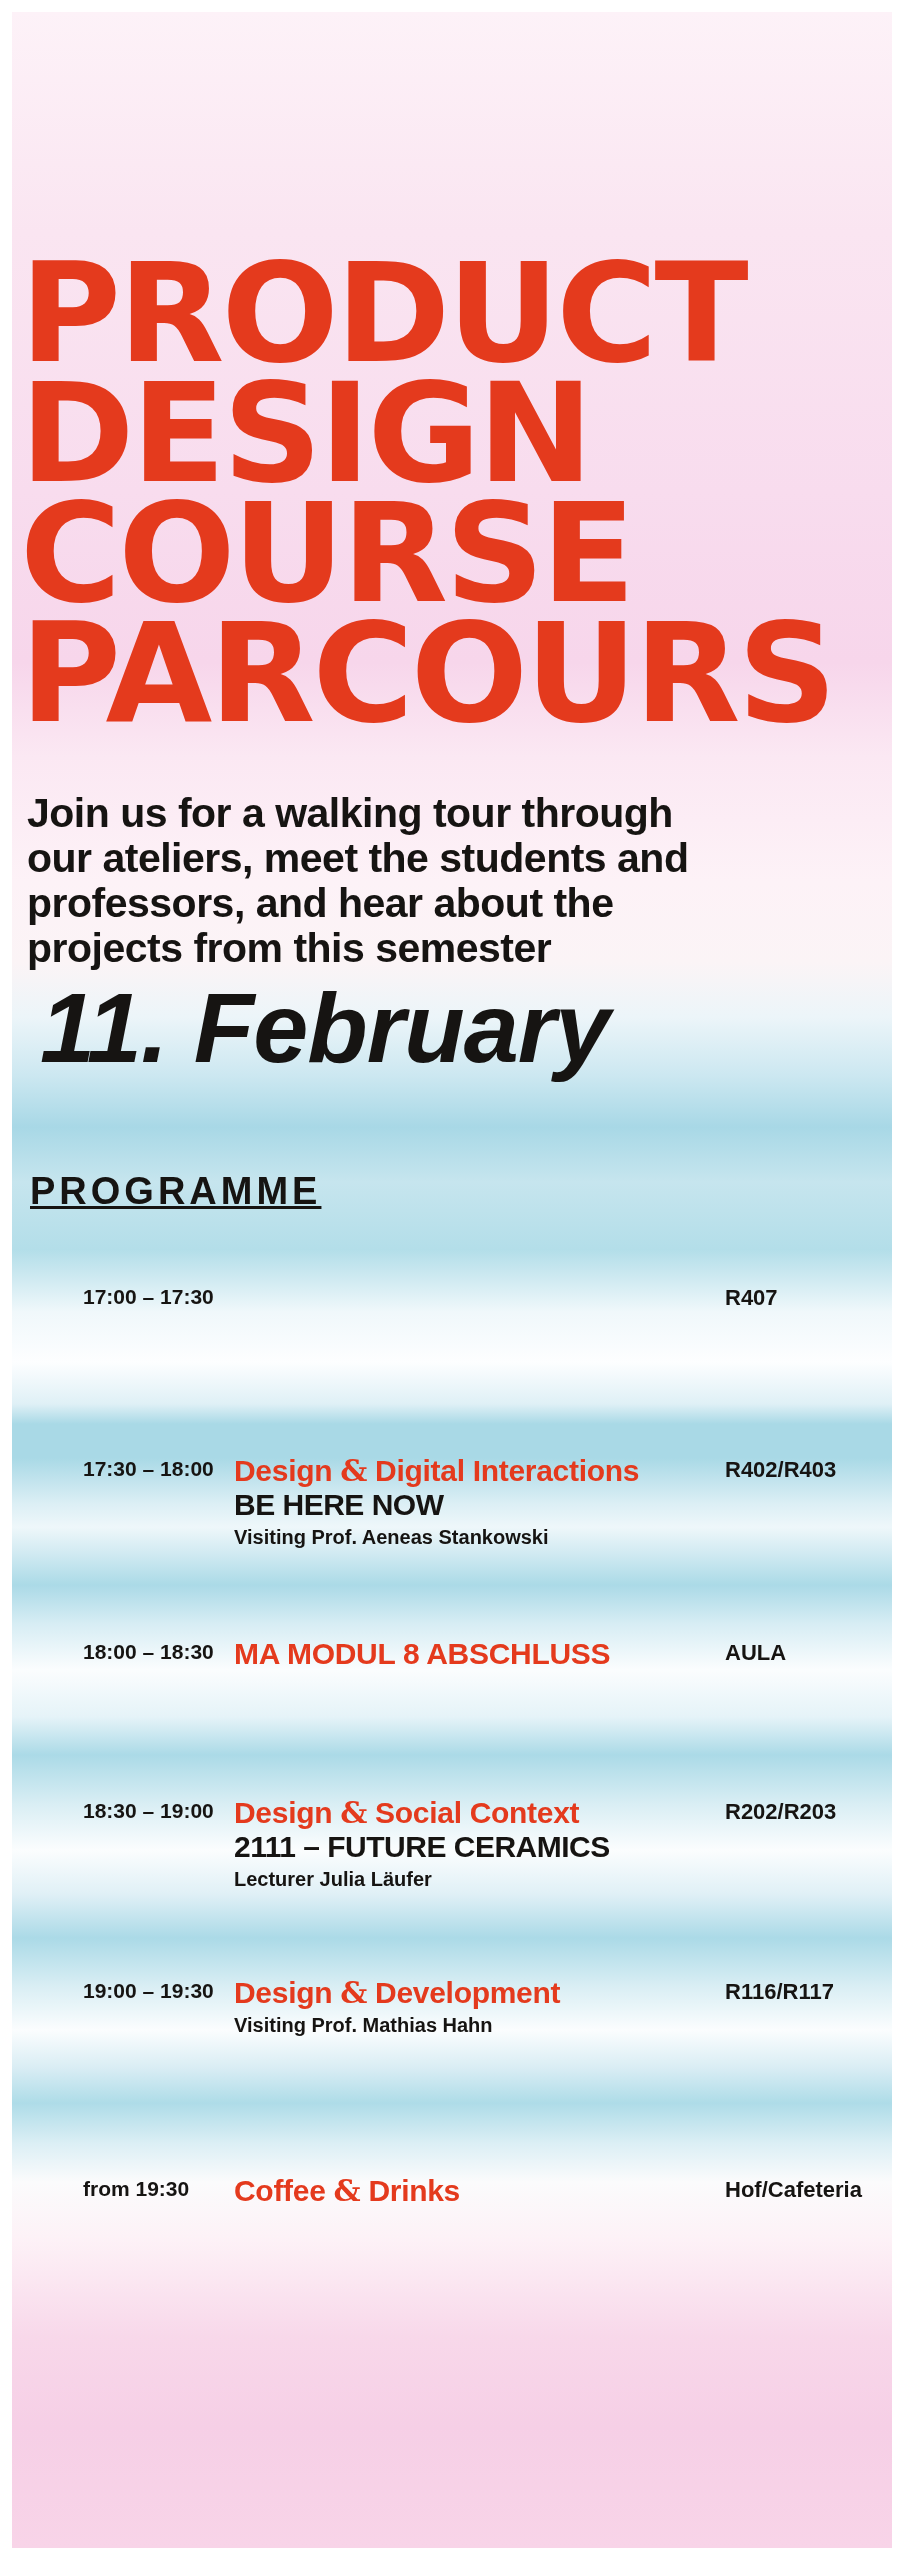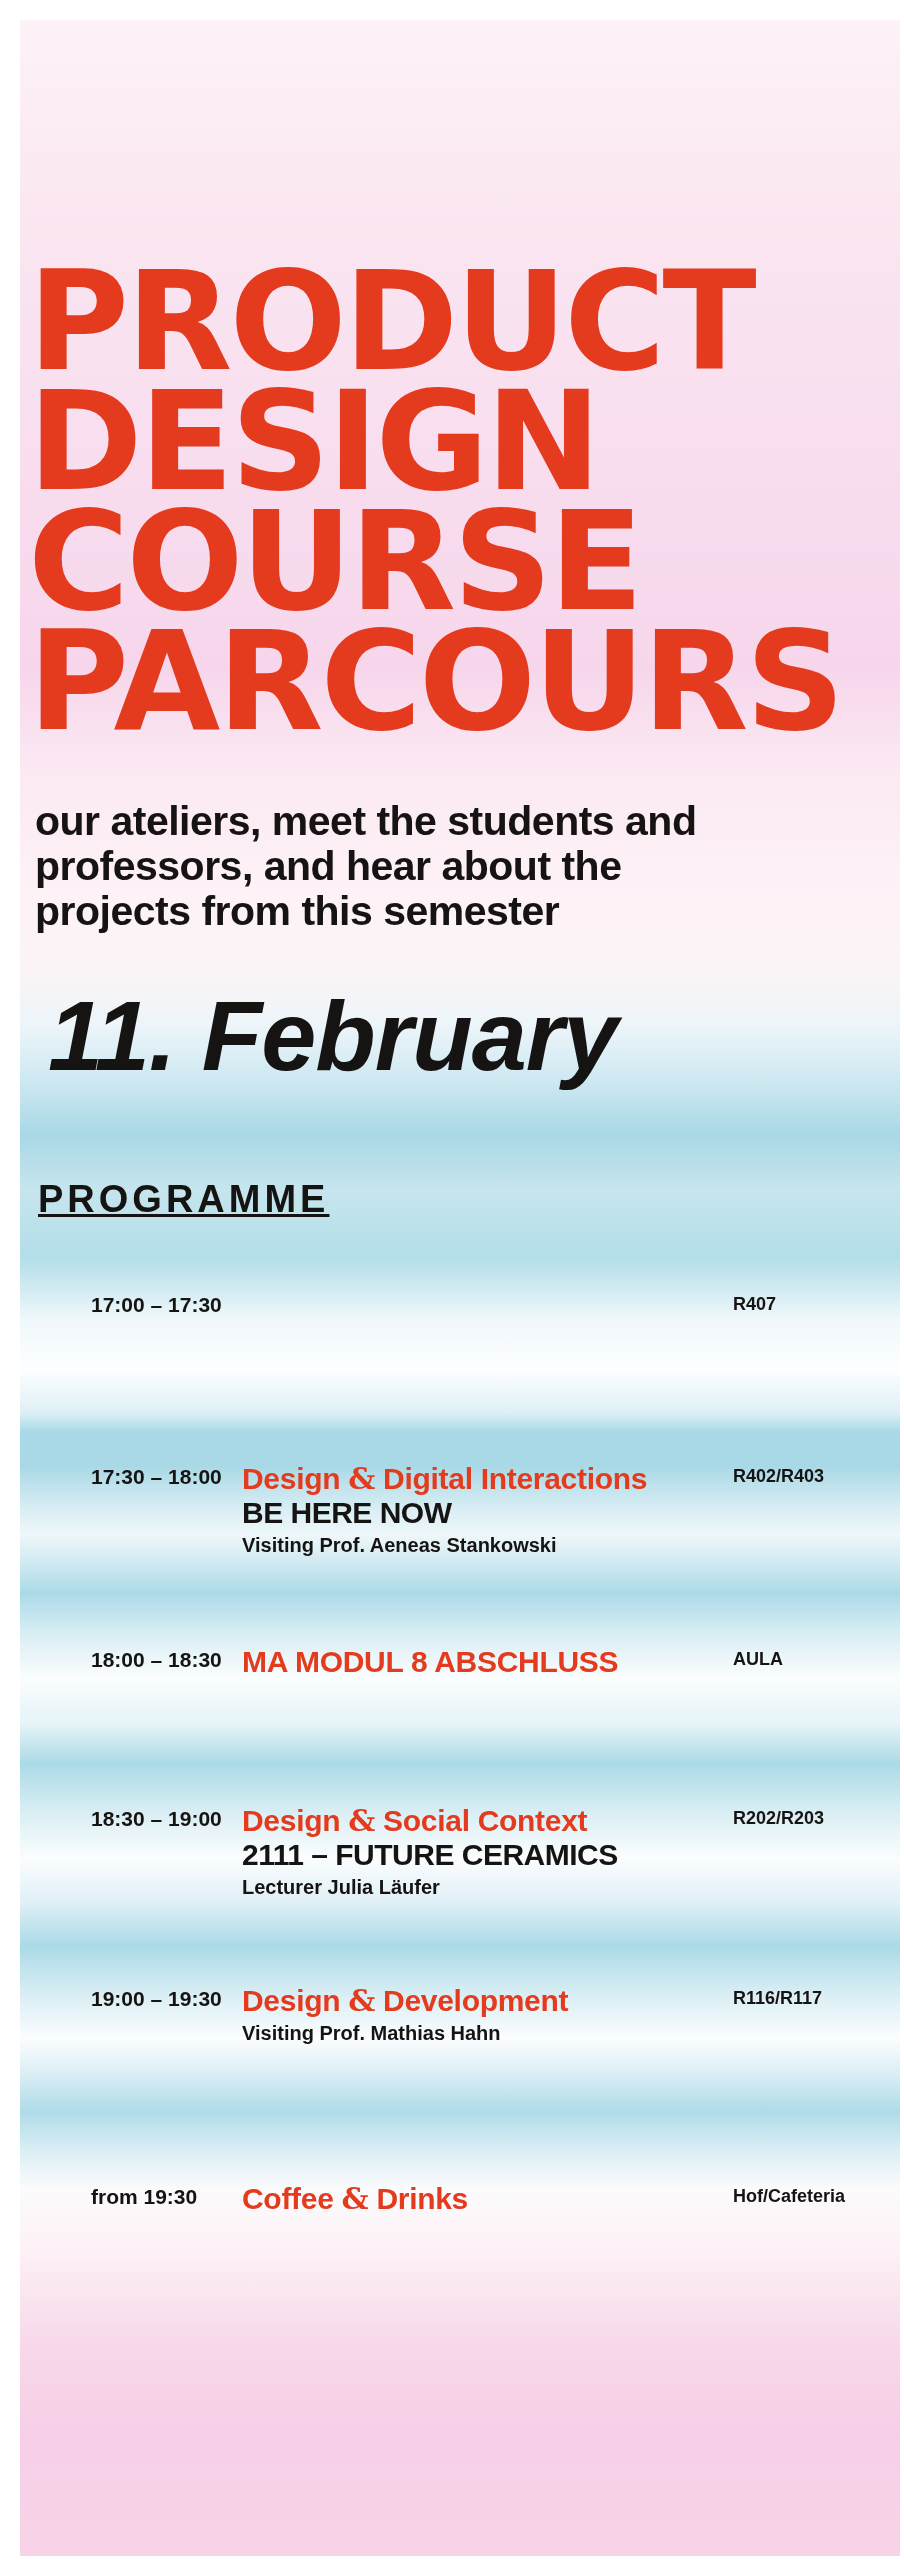--- a/index.html
+++ b/index.html
@@ -1,21 +1,21 @@
 <!DOCTYPE html>
 <html><head>
 <meta charset="utf-8">
 <style>
   html,body{margin:0;padding:0;background:#ffffff;}
   .poster{
     position:relative;
     width:904px;height:2560px;
     background:#ffffff;
     box-sizing:border-box;
-    padding:20px;
+    padding:12px;
     font-family:"Liberation Sans", sans-serif;
     overflow:hidden;
   }
   .content{
     position:relative;
     width:880px;height:2536px;
     background:linear-gradient(to bottom,
       #fdf2f8 0px,#fae5f1 220px,#f8dcee 480px,#f7d6eb 650px,
       #fbe8f3 745px,#fdf2f7 870px,#fbf4f6 950px,
       #ecf5f9 1005px,#cde8f1 1062px,#a8d8e6 1115px,#c6e5ee 1170px,
@@ -80,38 +80,39 @@
   .row .session{
     font-weight:bold;font-size:30px;line-height:1;margin:4px 0 0 0;
     color:#161412;white-space:nowrap;letter-spacing:-0.5px;
   }
   .row .person{
     font-weight:bold;font-size:20px;line-height:1;margin:7px 0 0 0;
     color:#161412;white-space:nowrap;
   }
   .row .room{
     position:absolute;left:697px;top:0;margin-top:3px;
-    font-weight:bold;font-size:18px;line-height:1;
+    font-weight:bold;font-size:22px;line-height:1;
     color:#161412;white-space:nowrap;
   }
 </style>
 </head>
 <body>
 
 <div class="poster">
   <div class="content">
 
     <div class="abs main-title">
       <div>PRODUCT</div>
       <div>DESIGN</div>
       <div>COURSE</div>
       <div>PARCOURS</div>
     </div>
 
     <div class="abs intro">
+      <div>Join us for a walking tour through</div>
       <div>our ateliers, meet the students and</div>
       <div>professors, and hear about the</div>
       <div>projects from this semester</div>
     </div>
 
     <div class="abs date">11. February</div>
 
     <div class="abs programme">PROGRAMME</div>
 
     <div id="schedule">

